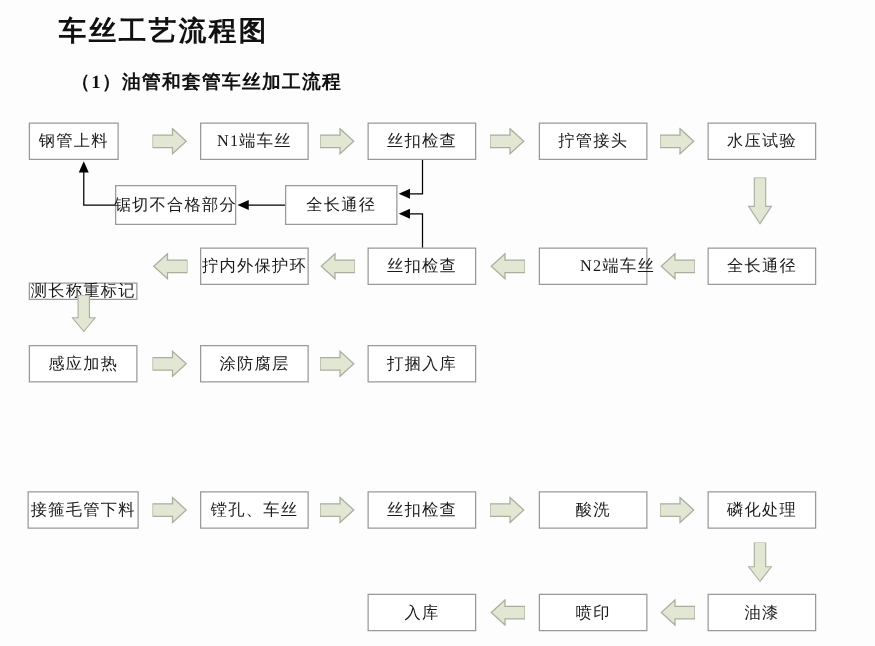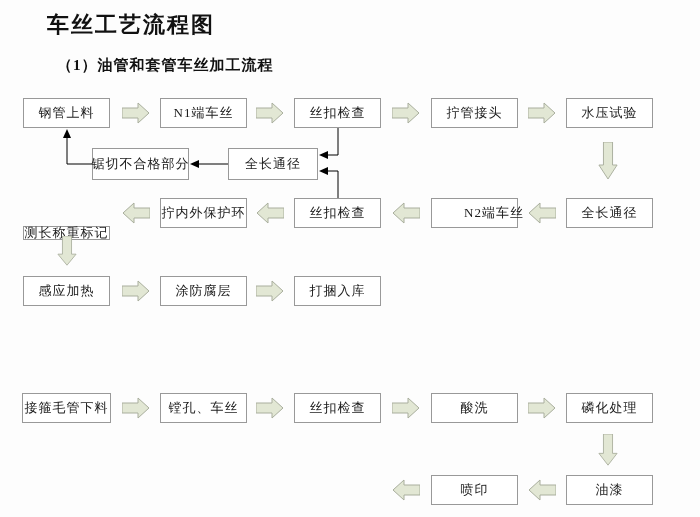--- a/index.html
+++ b/index.html
@@ -45,21 +45,21 @@
   .connector-overlay polygon{fill:#000;stroke:none;}
 </style>
 </head>
 <body>
 
 <div class="canvas">
 
   <div class="page-title">车丝工艺流程图</div>
   <div class="section-heading heading-1">（1）油管和套管车丝加工流程</div>
 
-  <div class="box" style="left:23px;top:98px;width:87px;height:30px;">钢管上料</div>
+  <div class="box" style="left:23px;top:98px;width:72px;height:30px;">钢管上料</div>
   <div class="box" style="left:160px;top:98px;width:87px;height:30px;text-align:center;">N1端车丝</div>
   <div class="box" style="left:294px;top:98px;width:87px;height:30px;">丝扣检查</div>
   <div class="box" style="left:431px;top:98px;width:87px;height:30px;">拧管接头</div>
   <div class="box" style="left:566px;top:98px;width:87px;height:30px;">水压试验</div>
 
   <div class="box" style="left:92px;top:148px;width:97px;height:32px;">锯切不合格部分</div>
   <div class="box" style="left:228px;top:148px;width:90px;height:32px;">全长通径</div>
 
   <div class="box" style="left:23px;top:198px;width:87px;height:14px;margin-top:28px;">测长称重标记</div>
   <div class="box" style="left:160px;top:198px;width:87px;height:30px;">拧内外保护环</div>
@@ -70,20 +70,21 @@
   <div class="box" style="left:23px;top:276px;width:87px;height:30px;">感应加热</div>
   <div class="box" style="left:160px;top:276px;width:87px;height:30px;">涂防腐层</div>
   <div class="box" style="left:294px;top:276px;width:87px;height:30px;">打捆入库</div>
 
   <div class="box" style="left:22px;top:393px;width:89px;height:30px;">接箍毛管下料</div>
   <div class="box" style="left:160px;top:393px;width:87px;height:30px;">镗孔、车丝</div>
   <div class="box" style="left:294px;top:393px;width:87px;height:30px;">丝扣检查</div>
   <div class="box" style="left:431px;top:393px;width:87px;height:30px;">酸洗</div>
   <div class="box" style="left:566px;top:393px;width:87px;height:30px;">磷化处理</div>
 
+  <div class="box" style="left:294px;top:475px;width:87px;height:30px;">入库</div>
   <div class="box" style="left:431px;top:475px;width:87px;height:30px;">喷印</div>
   <div class="box" style="left:566px;top:475px;width:87px;height:30px;">油漆</div>
 
   <svg class="blockarrow" style="left:122px;top:102px;" width="28" height="22" viewBox="0 0 28 22">
       <polygon points="0,6 16,6 16,1 27,11 16,21 16,16 0,16" fill="#e2e7d4"></polygon>
     </svg>
   <svg class="blockarrow" style="left:256px;top:102px;" width="28" height="22" viewBox="0 0 28 22">
       <polygon points="0,6 16,6 16,1 27,11 16,21 16,16 0,16" fill="#e2e7d4"></polygon>
     </svg>
   <svg class="blockarrow" style="left:392px;top:102px;" width="28" height="22" viewBox="0 0 28 22">

